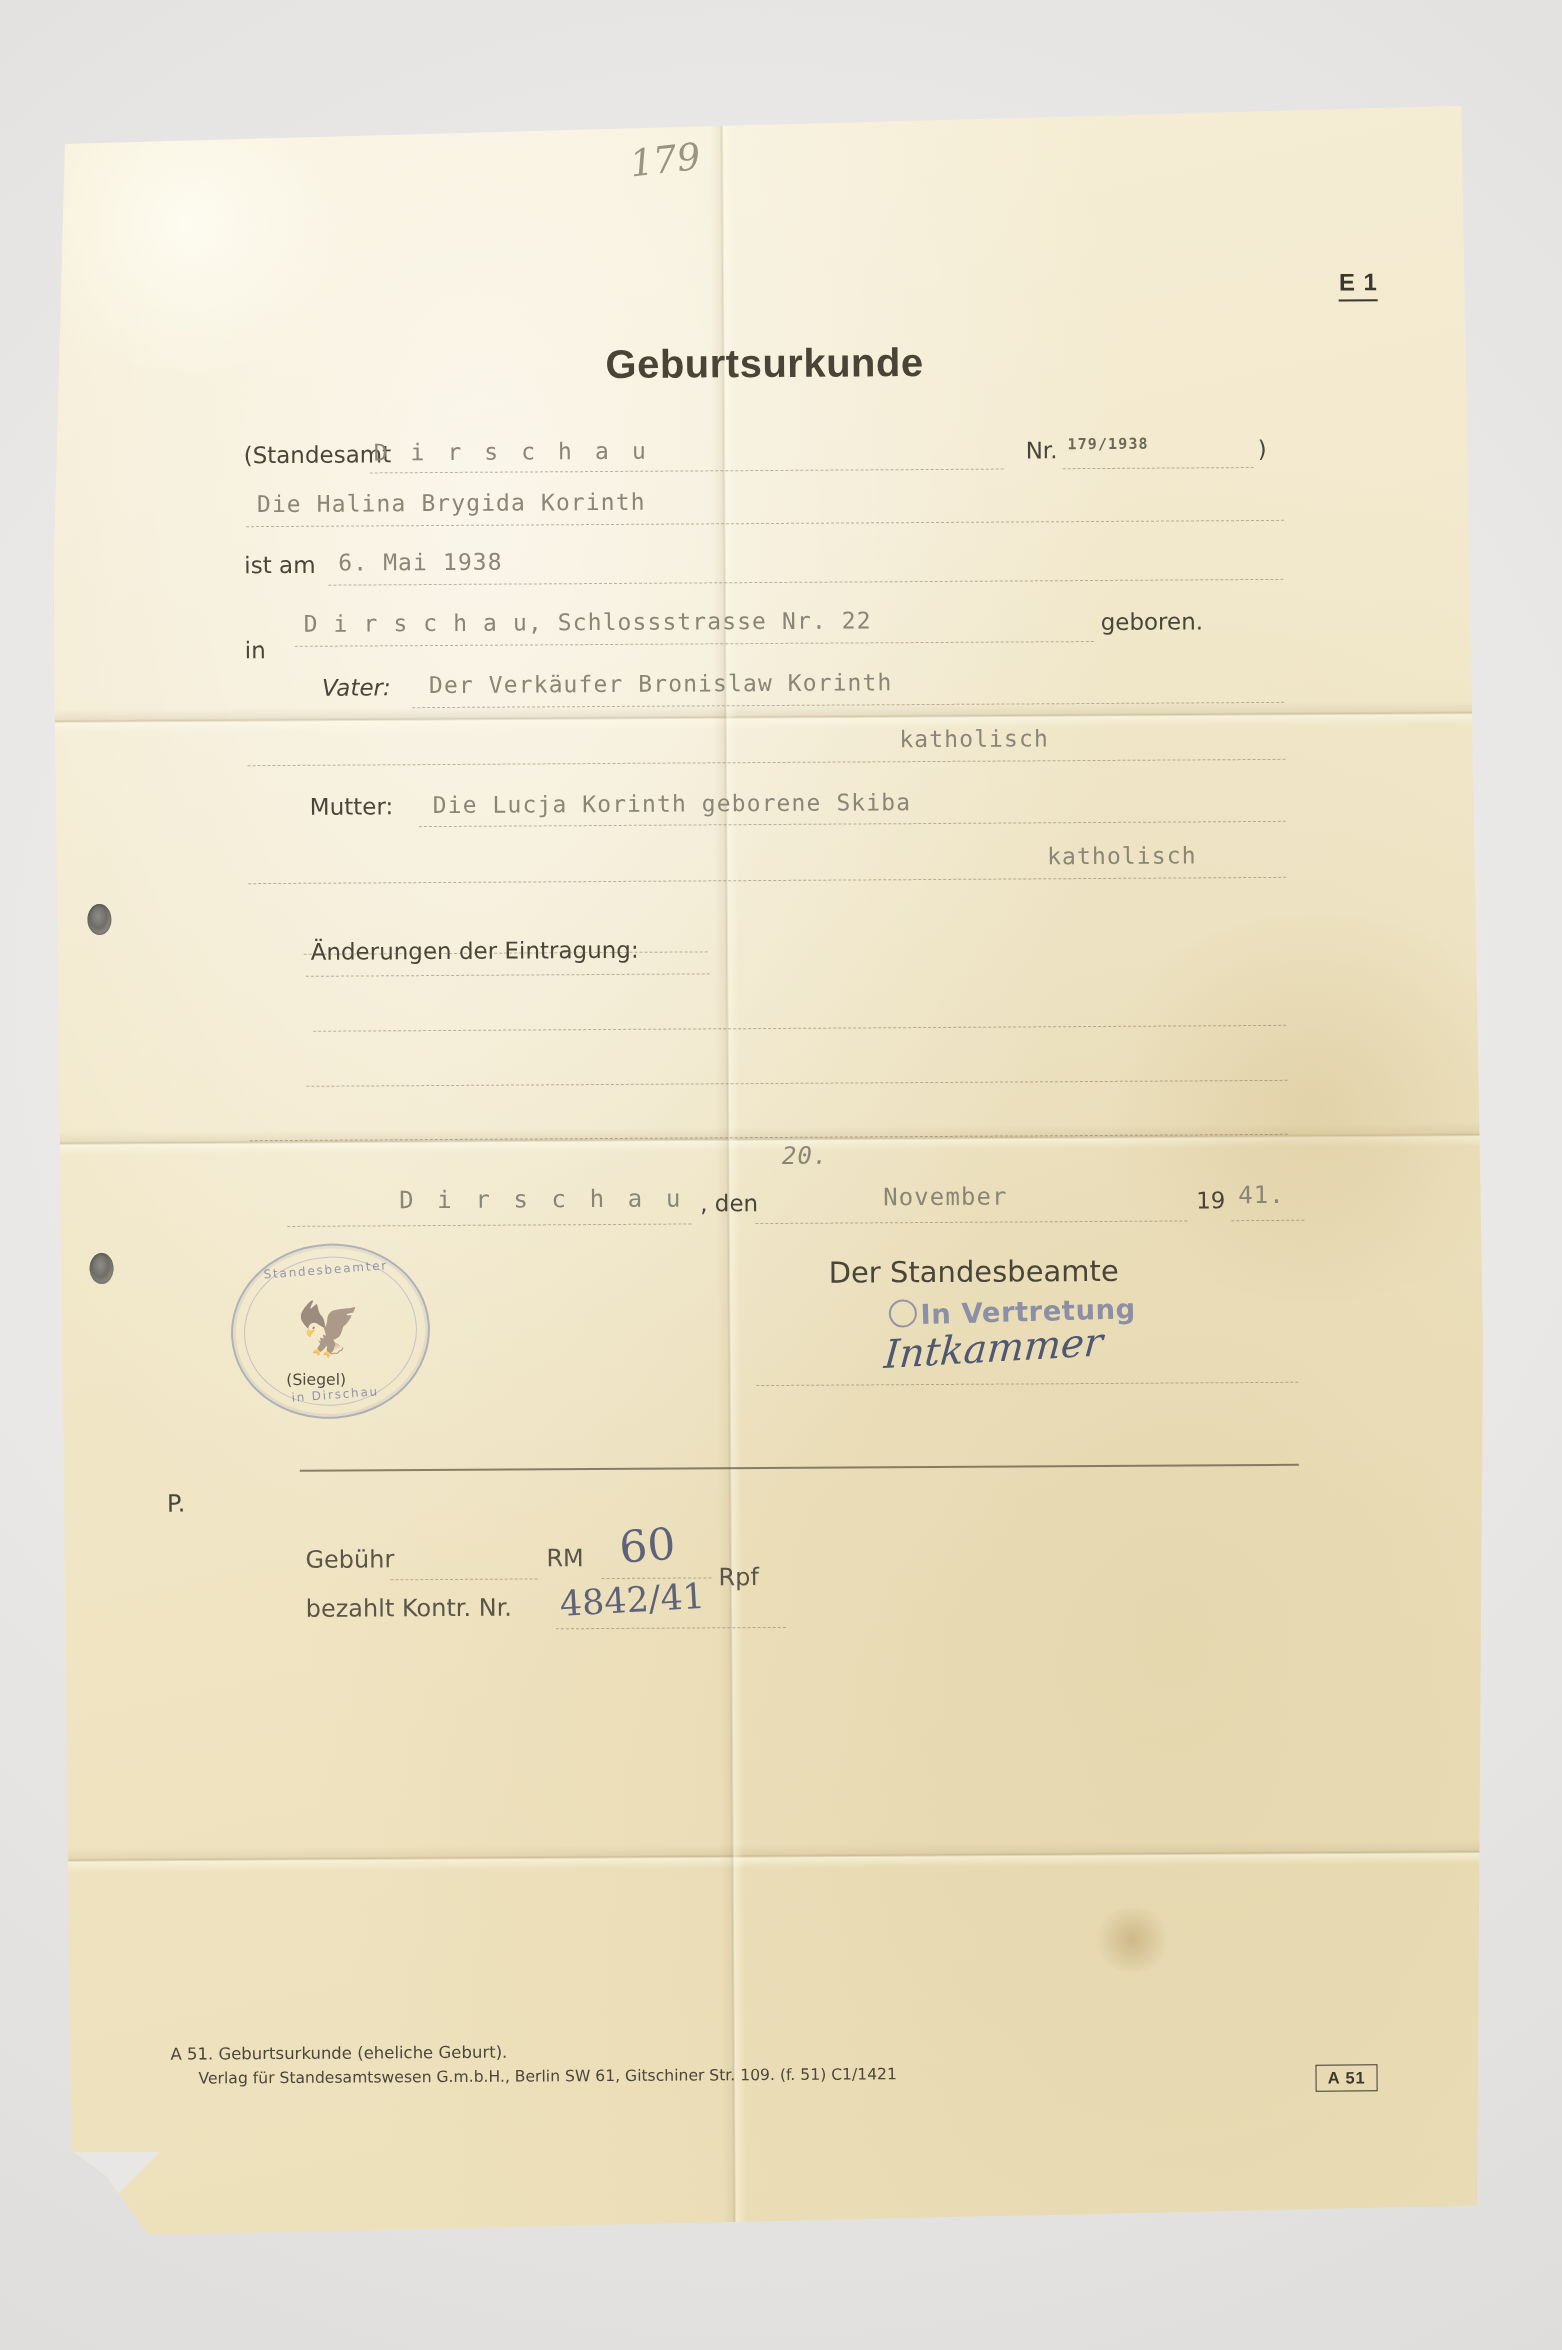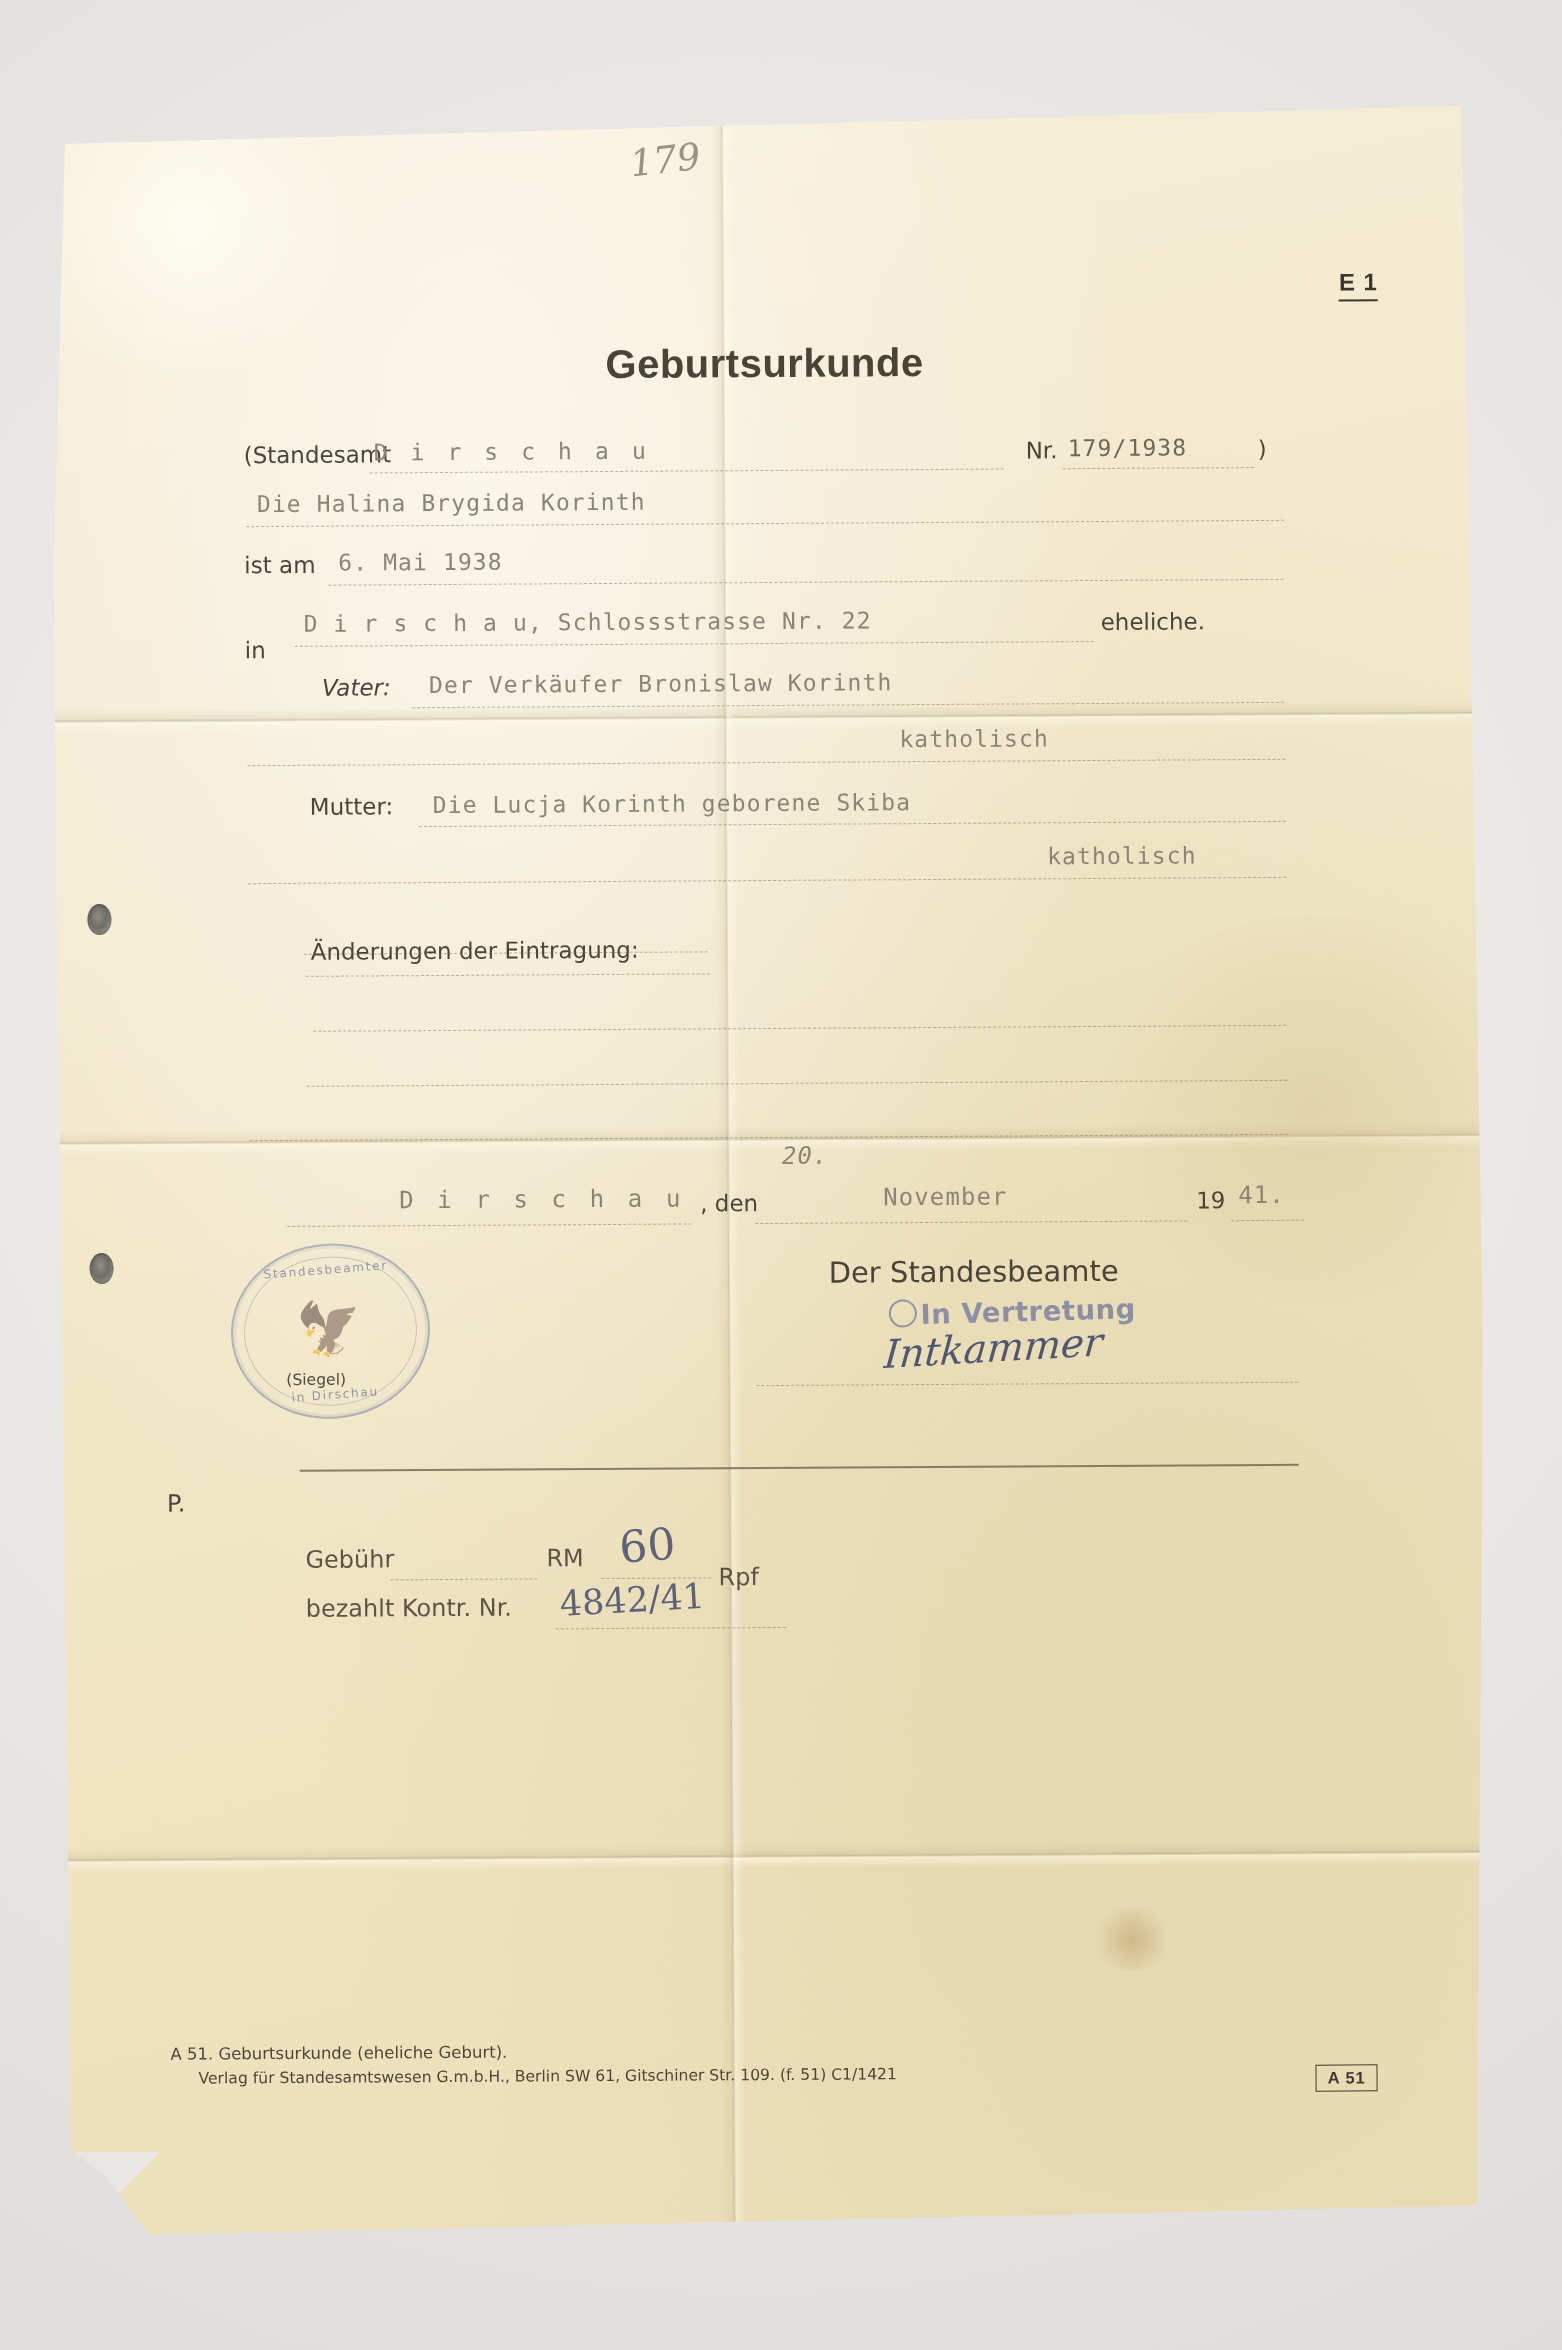--- a/index.html
+++ b/index.html
@@ -290,35 +290,35 @@
     <div class="pencil" style="left: 579px; top: 27.5px; font-size: 37px; transform: rotate(-6deg);">179</div>
 
     <div id="corner-code" class="doc-text">E 1</div>
 
     <div id="title" class="doc-text">Geburtsurkunde</div>
 
     <div class="doc-text printed" style="left: 191px; top: 329px; font-size: 23px;">(Standesamt</div>
     <div class="doc-text typed" style="left: 321px; top: 327px; font-size: 23px; letter-spacing: 4.6px;">D i r s c h a u</div>
     <div class="rule" style="left: 317px; top: 360px; width: 634px;"></div>
     <div class="doc-text printed" style="left: 973px; top: 329px; font-size: 23px;">Nr.</div>
-    <div class="doc-text typed-dark" style="left: 1015px; top: 327px; font-size: 23px;">179/1938</div>
+    <div class="doc-text typed-dark" style="left: 1015px; top: 327px; font-size: 15px; font-weight: bold;">179/1938</div>
     <div class="rule" style="left: 1010px; top: 360px; width: 191px;"></div>
     <div class="doc-text printed" style="left: 1205px; top: 329px; font-size: 23px;">)</div>
 
     <div class="doc-text typed" style="left: 204px; top: 378px; font-size: 23px;">Die Halina Brygida Korinth</div>
     <div class="rule" style="left: 193px; top: 413px; width: 1038px;"></div>
 
     <div class="doc-text printed" style="left: 191px; top: 439px; font-size: 23px;">ist am</div>
     <div class="doc-text typed" style="left: 285px; top: 437px; font-size: 23px;">6. Mai 1938</div>
     <div class="rule" style="left: 275px; top: 472px; width: 955px;"></div>
 
     <div class="doc-text printed" style="left: 191px; top: 500px; font-size: 23px; margin-top: 24px;">in</div>
     <div class="doc-text typed" style="left: 250px; top: 498px; font-size: 23px;">D i r s c h a u, Schlossstrasse Nr. 22</div>
     <div class="rule" style="left: 241px; top: 533px; width: 799px;"></div>
-    <div class="doc-text printed" style="left: 1047px; top: 501px; font-size: 23px;">eheliche.</div>
+    <div class="doc-text printed" style="left: 1047px; top: 501px; font-size: 23px;">geboren.</div>
 
     <div class="doc-text printed" style="left: 268px; top: 562px; font-size: 23px; font-style: italic;">Vater:</div>
     <div class="doc-text typed" style="left: 375px; top: 560px; font-size: 23px;">Der Verkäufer Bronislaw Korinth</div>
     <div class="rule" style="left: 358px; top: 595px; width: 872px;"></div>
 
     <div class="doc-text typed" style="left: 845px; top: 617px; font-size: 23px;">katholisch</div>
     <div class="rule" style="left: 193px; top: 652px; width: 1038px;"></div>
 
     <div class="doc-text printed" style="left: 255px; top: 681px; font-size: 23px;">Mutter:</div>
     <div class="doc-text typed" style="left: 378px; top: 680px; font-size: 23px;">Die Lucja Korinth geborene Skiba</div>

